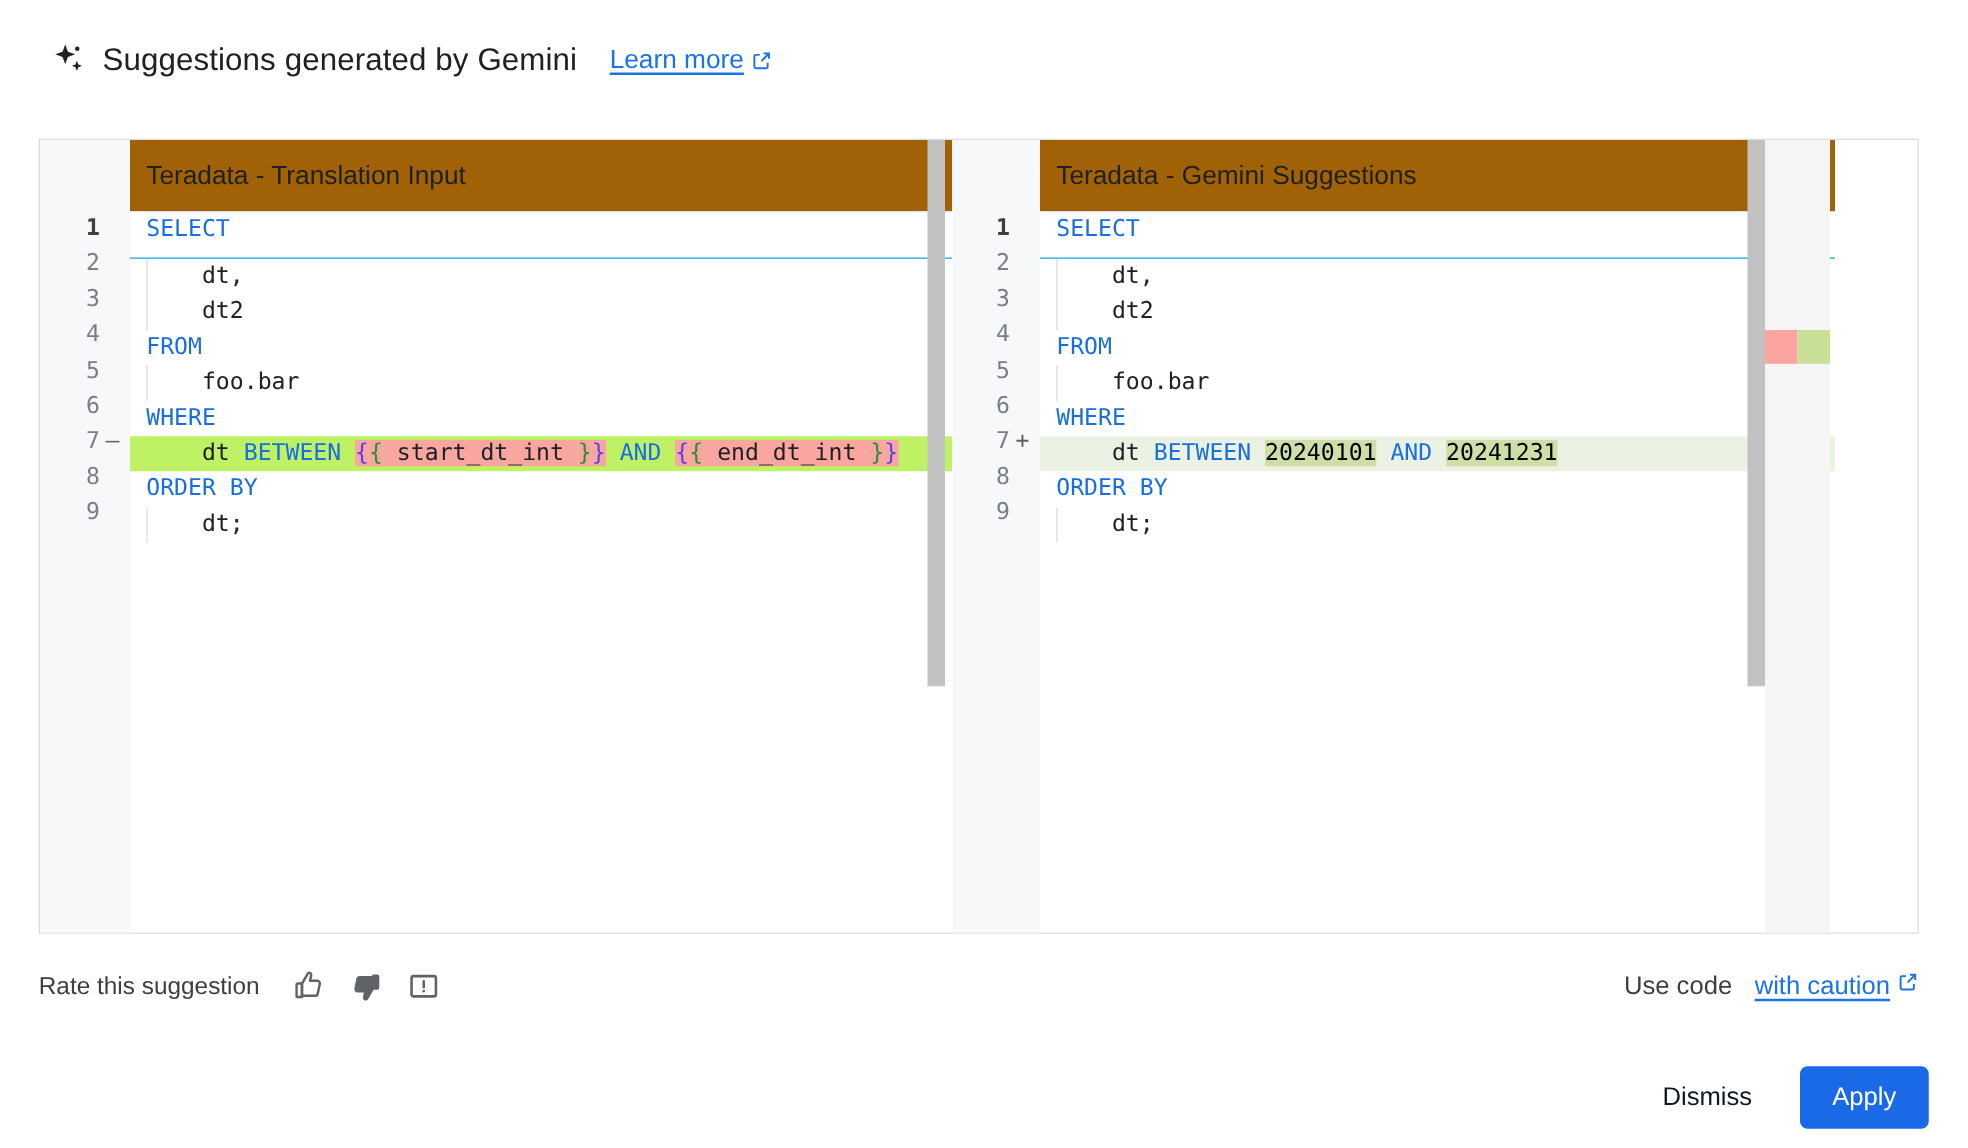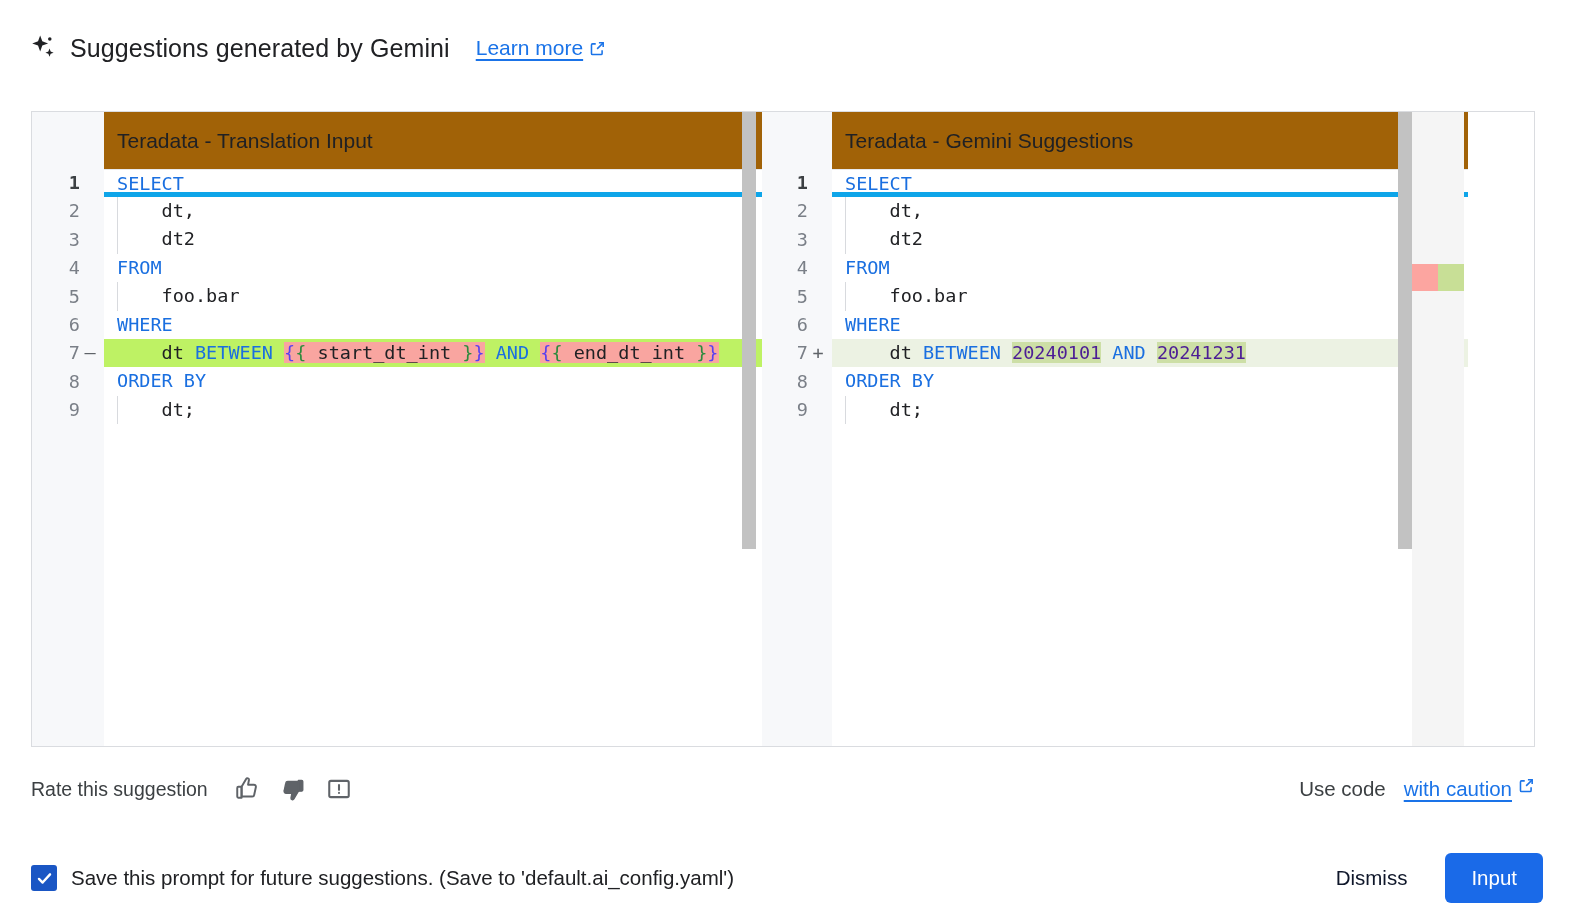--- a/index.html
+++ b/index.html
@@ -7,21 +7,21 @@
     margin: 0; padding: 0;
     width: 1574px; height: 918px;
     background: #ffffff;
     font-family: "Liberation Sans", sans-serif;
     overflow: hidden;
   }
 
   
   .hdr {
     position: absolute;
-    left: 26px; top: 26px;
+    left: 38px; top: 26px;
     display: flex; align-items: center; gap: 0;
     height: 44px;
   }
   .spark-icon { width: 34px; height: 34px; display:block; margin-right: 4px; }
   .hdr-title {
     font-size: 25px;
     color: #202124;
     letter-spacing: 0.1px;
     margin-left: 6px;
   }
@@ -92,22 +92,22 @@
   }
   .ln {
     height: 28.4px;
     position: relative;
     padding-left: 13px;
     white-space: pre;
   }
   
   .ln.cur {
     border-top: 1px solid #e8eaed;
-    border-bottom: 5px solid #0ea5e9;
-    height: 28px;
+    border-bottom: 1px solid #0ea5e9;
+    height: 38px;
   }
   .ln.del { background: #bef264; }
   .ln.ins { background: #ecf2e3; }
 
   
   .iguide {
     position: absolute;
     left: 13px; top: 0; bottom: 0;
     width: 1px;
     background: #d8dade;
@@ -137,21 +137,21 @@
     color: #5f6368;
   }
   .gnum.del-row .mark { color: #5f6368; }
   .gnum.ins-row .mark { color: #5f6368; }
 
   
   .kw  { color: #1a6fe0; }
   .pl  { color: #202124; }
   .brc1 { color: #5a3ff0; }
   .brc2 { color: #2e8b3d; }
-  .num { color: #4c1d95; }
+  .num { color: #000000; }
   .tokdel { background: #f9a5a0; }
   .tokins { background: #cddfa6; }
 
   
   .vscroll {
     position: absolute;
     top: 0; width: 14px;
     background: #c2c2c2;
   }
 
@@ -349,25 +349,17 @@
           <path d="M14 4h6v6"></path>
             <path d="M20 4l-8.5 8.5"></path>
           <path d="M18.5 14.5V19a1.5 1.5 0 0 1-1.5 1.5H5A1.5 1.5 0 0 1 3.5 19V7A1.5 1.5 0 0 1 5 5.5h4.5"></path>
         </svg>
       </span>
     </a>
   </span>
 </div>
 
 <div class="footer">
-  <label class="cbox-wrap">
-    <span class="cbox">
-      <svg viewBox="0 0 24 24" fill="none" stroke="#ffffff" stroke-width="3" stroke-linecap="round" stroke-linejoin="round">
-        <path d="M5 12.5l4.6 4.6L19 6.8"></path>
-      </svg>
-    </span>
-    <span class="cbox-label">Save this prompt for future suggestions. (Save to 'default.ai_config.yaml')</span>
-  </label>
   <div class="footer-right">
     <button class="btn-text">Dismiss</button>
-    <button class="btn-primary">Input</button>
+    <button class="btn-primary">Apply</button>
   </div>
 </div>
 
 </body></html>

